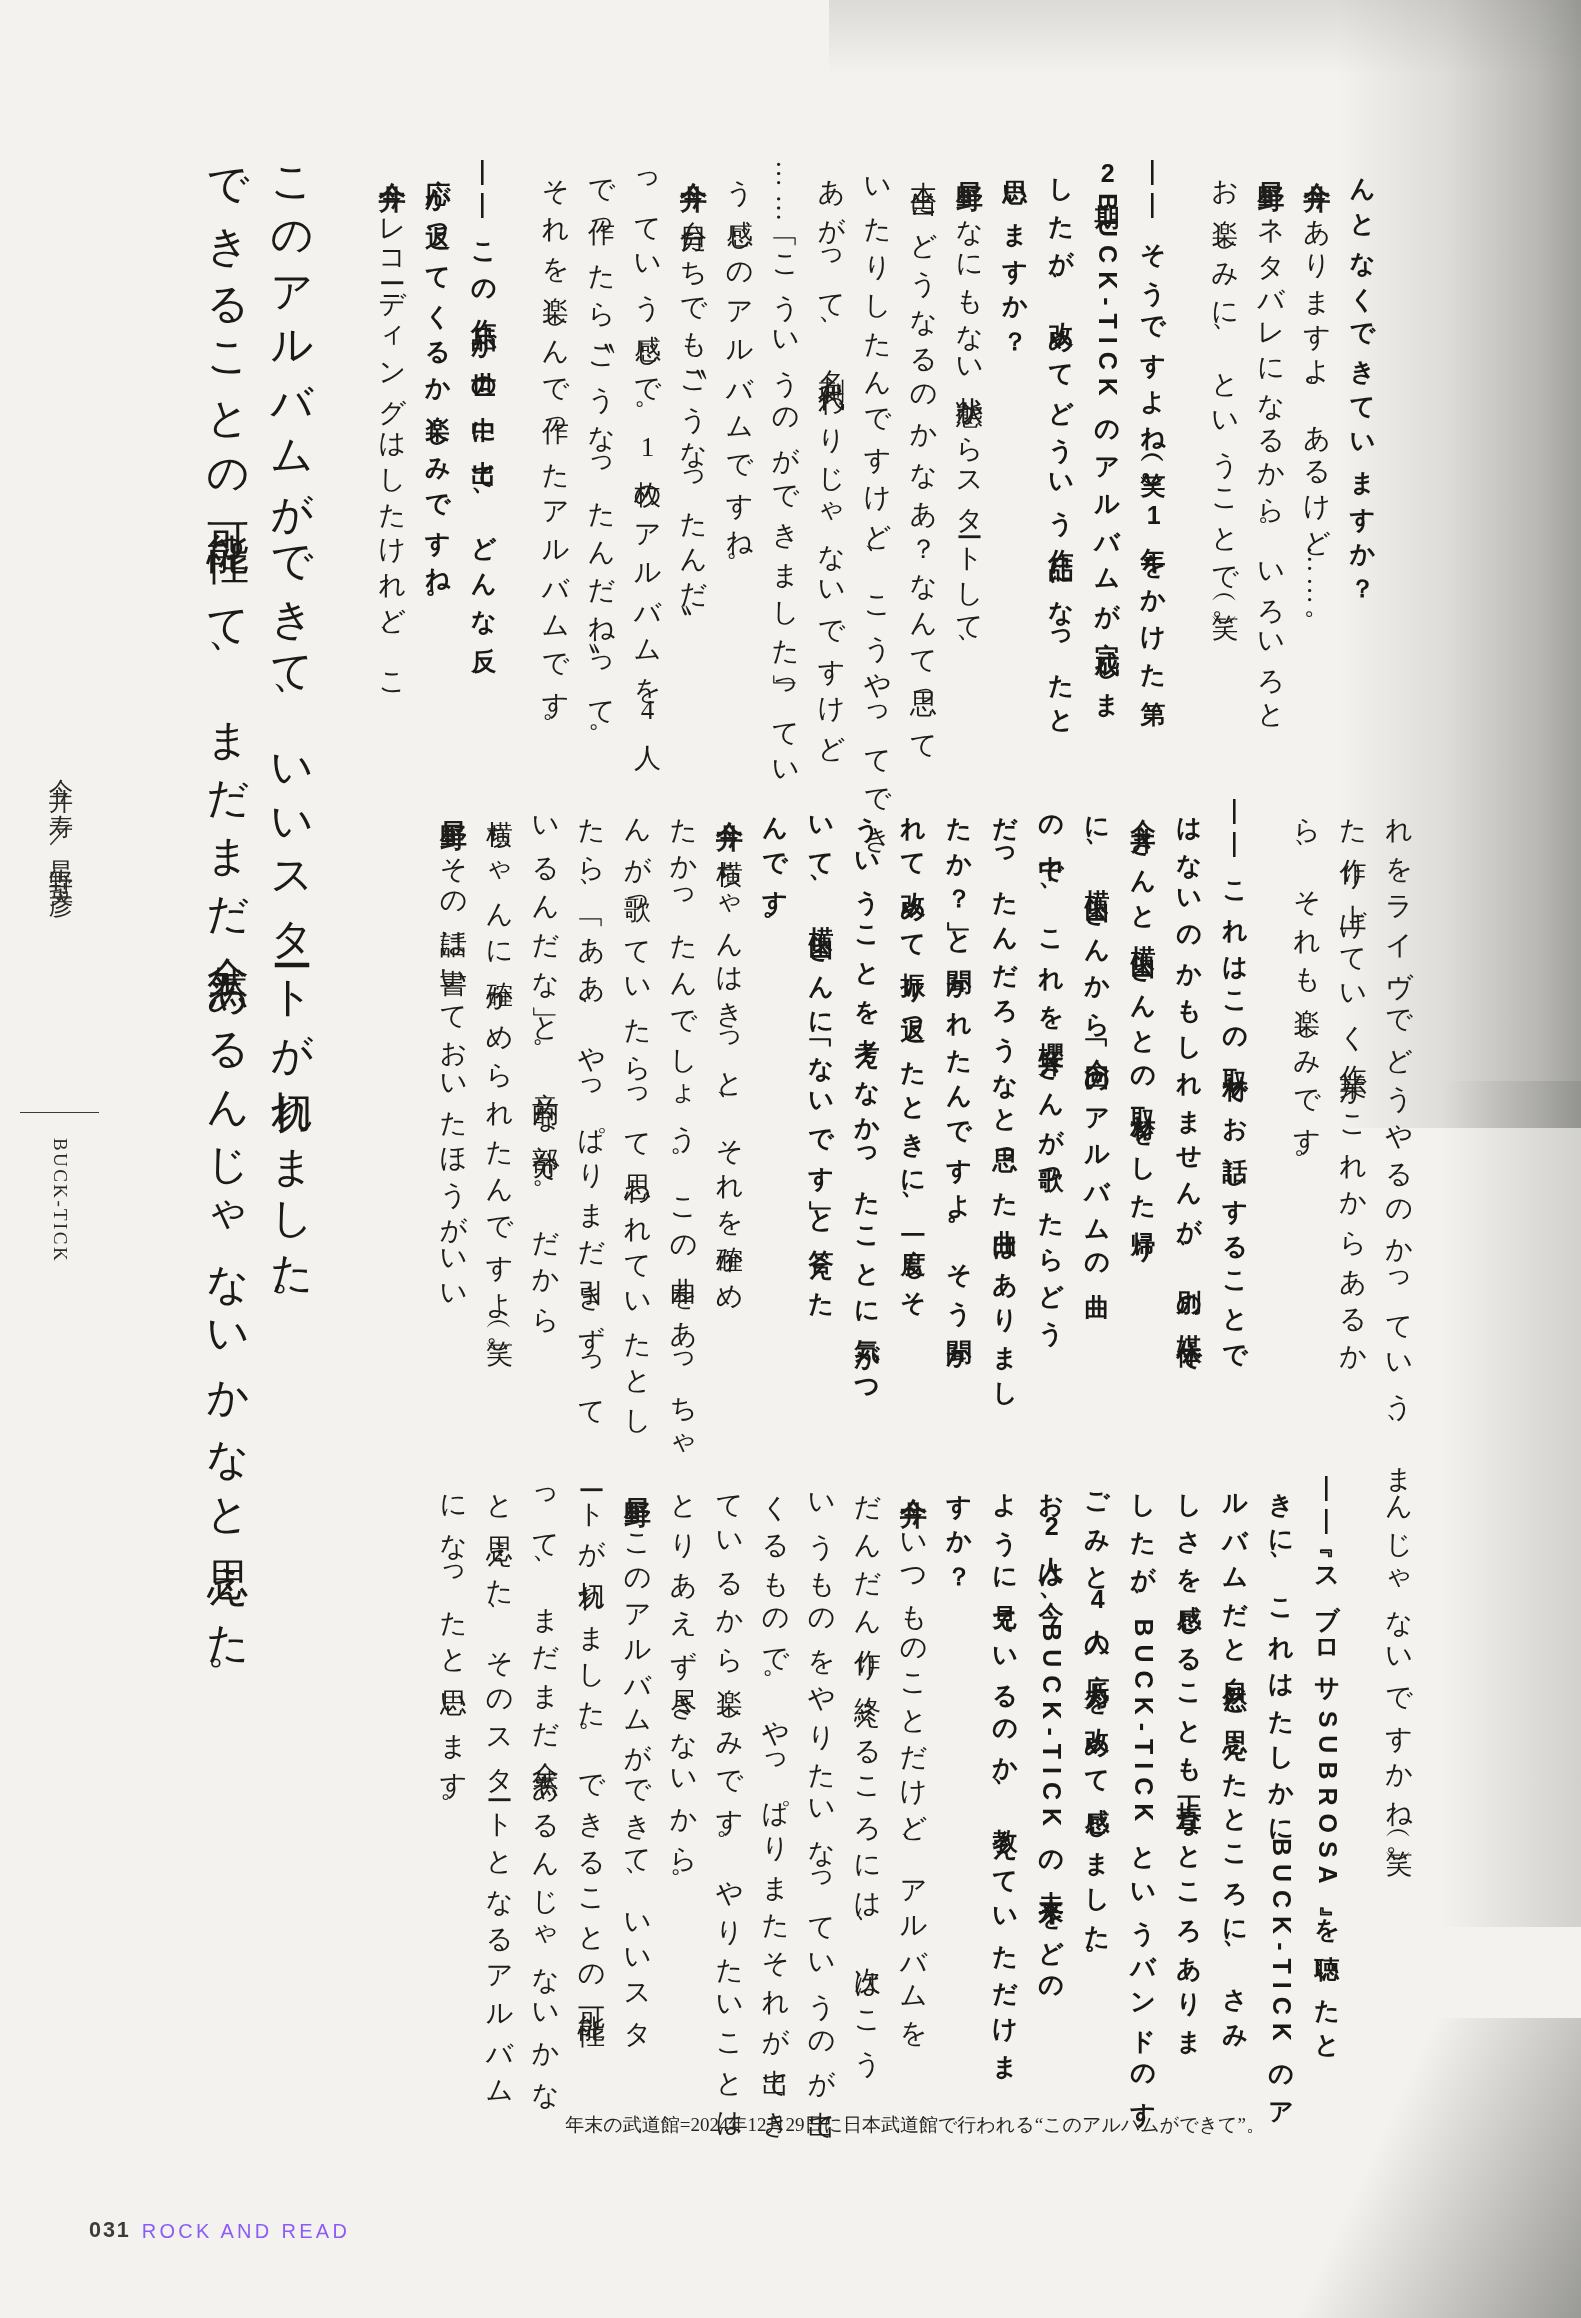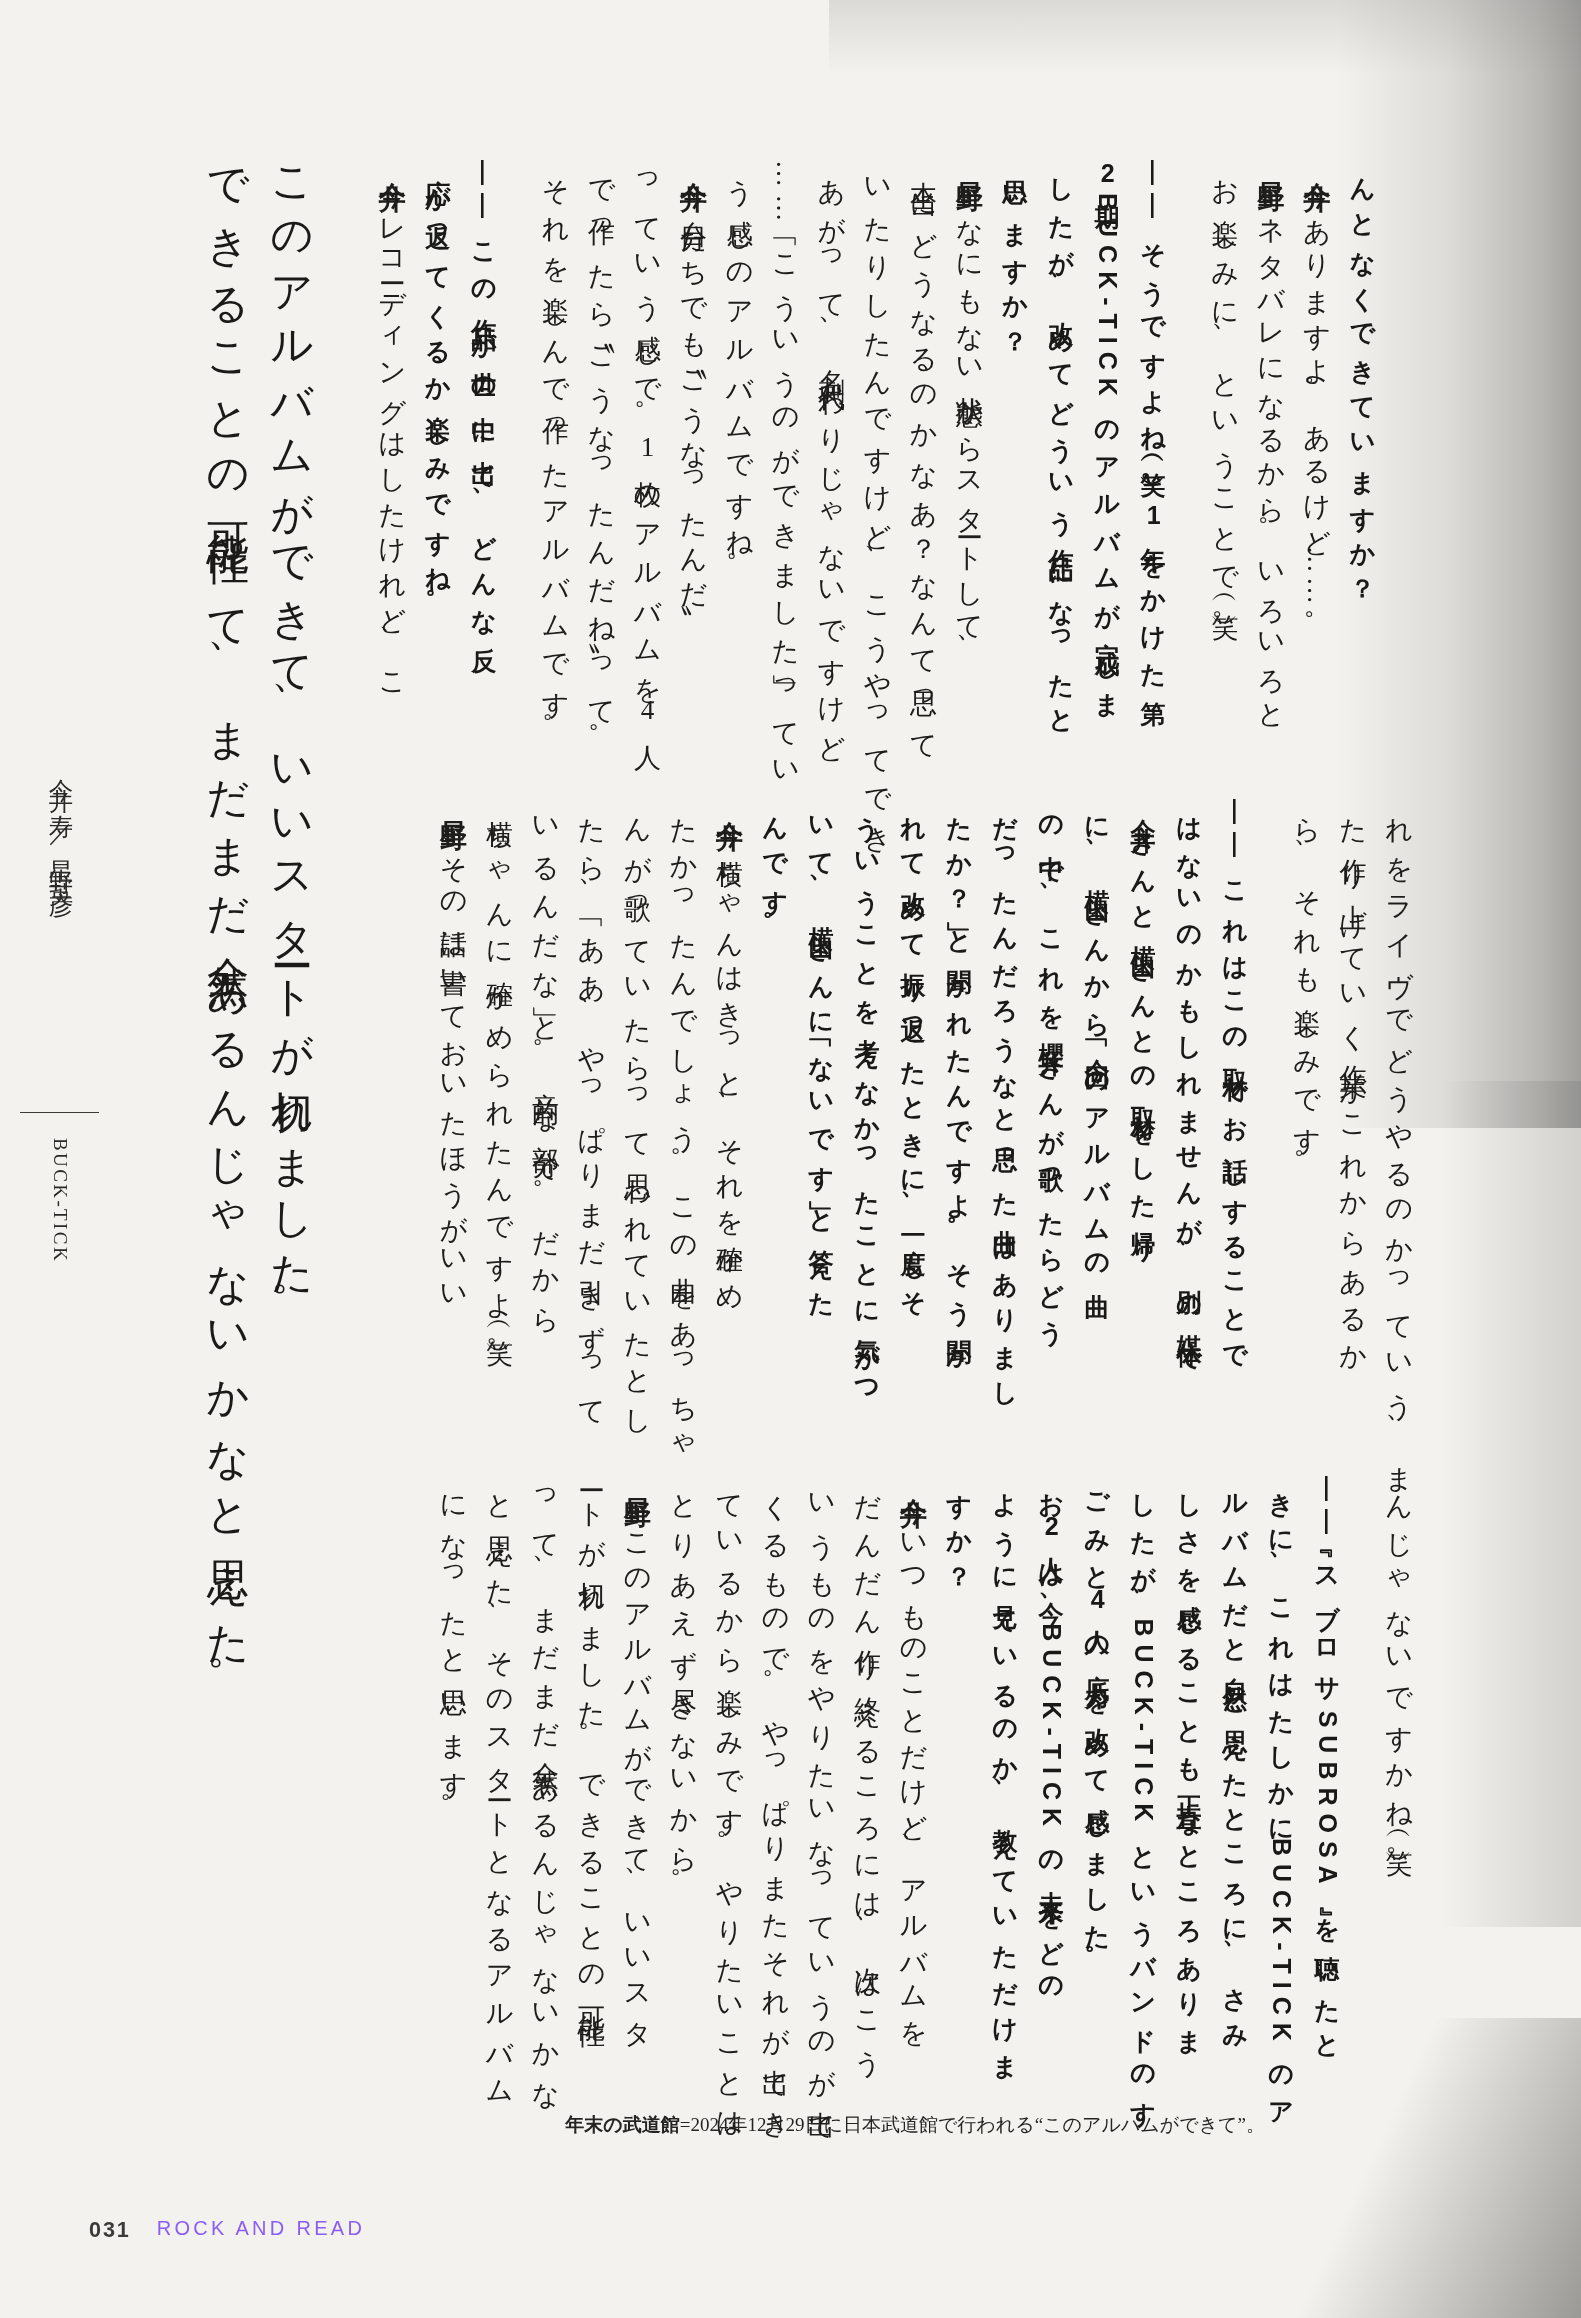--- a/index.html
+++ b/index.html
@@ -75,27 +75,27 @@
     font-size:19px;letter-spacing:2.4px;color:#2a2927;white-space:nowrap;
   }
 
   
   #footnotes{
     position:absolute;right:316px;top:2105px;
     text-align:right;color:#242423;
   }
   #footnotes .fline{font-size:19px;line-height:39px;white-space:nowrap;}
   #footnotes .flabel{
-    font-family:"Liberation Sans",sans-serif;font-weight:700;font-size:19px;
+    font-family:"Liberation Sans",sans-serif;font-weight:400;font-size:19px;
   }
 
   
   #footer{
     position:absolute;left:89px;top:2217px;
-    display:flex;align-items:flex-start;gap:26px;
+    display:flex;align-items:flex-end;gap:11px;
     font-family:"Liberation Sans",sans-serif;
   }
   #page-number{font-size:21.6px;font-weight:700;color:#3c3b39;letter-spacing:1.9px;}
   #magazine-name{font-size:20px;color:#8b5cf6;letter-spacing:3.3px;}
 </style>
 </head>
 <body>
 
 <div class="shade" id="shade-right-top"></div>
 <div class="shade" id="shade-right-mid"></div>

